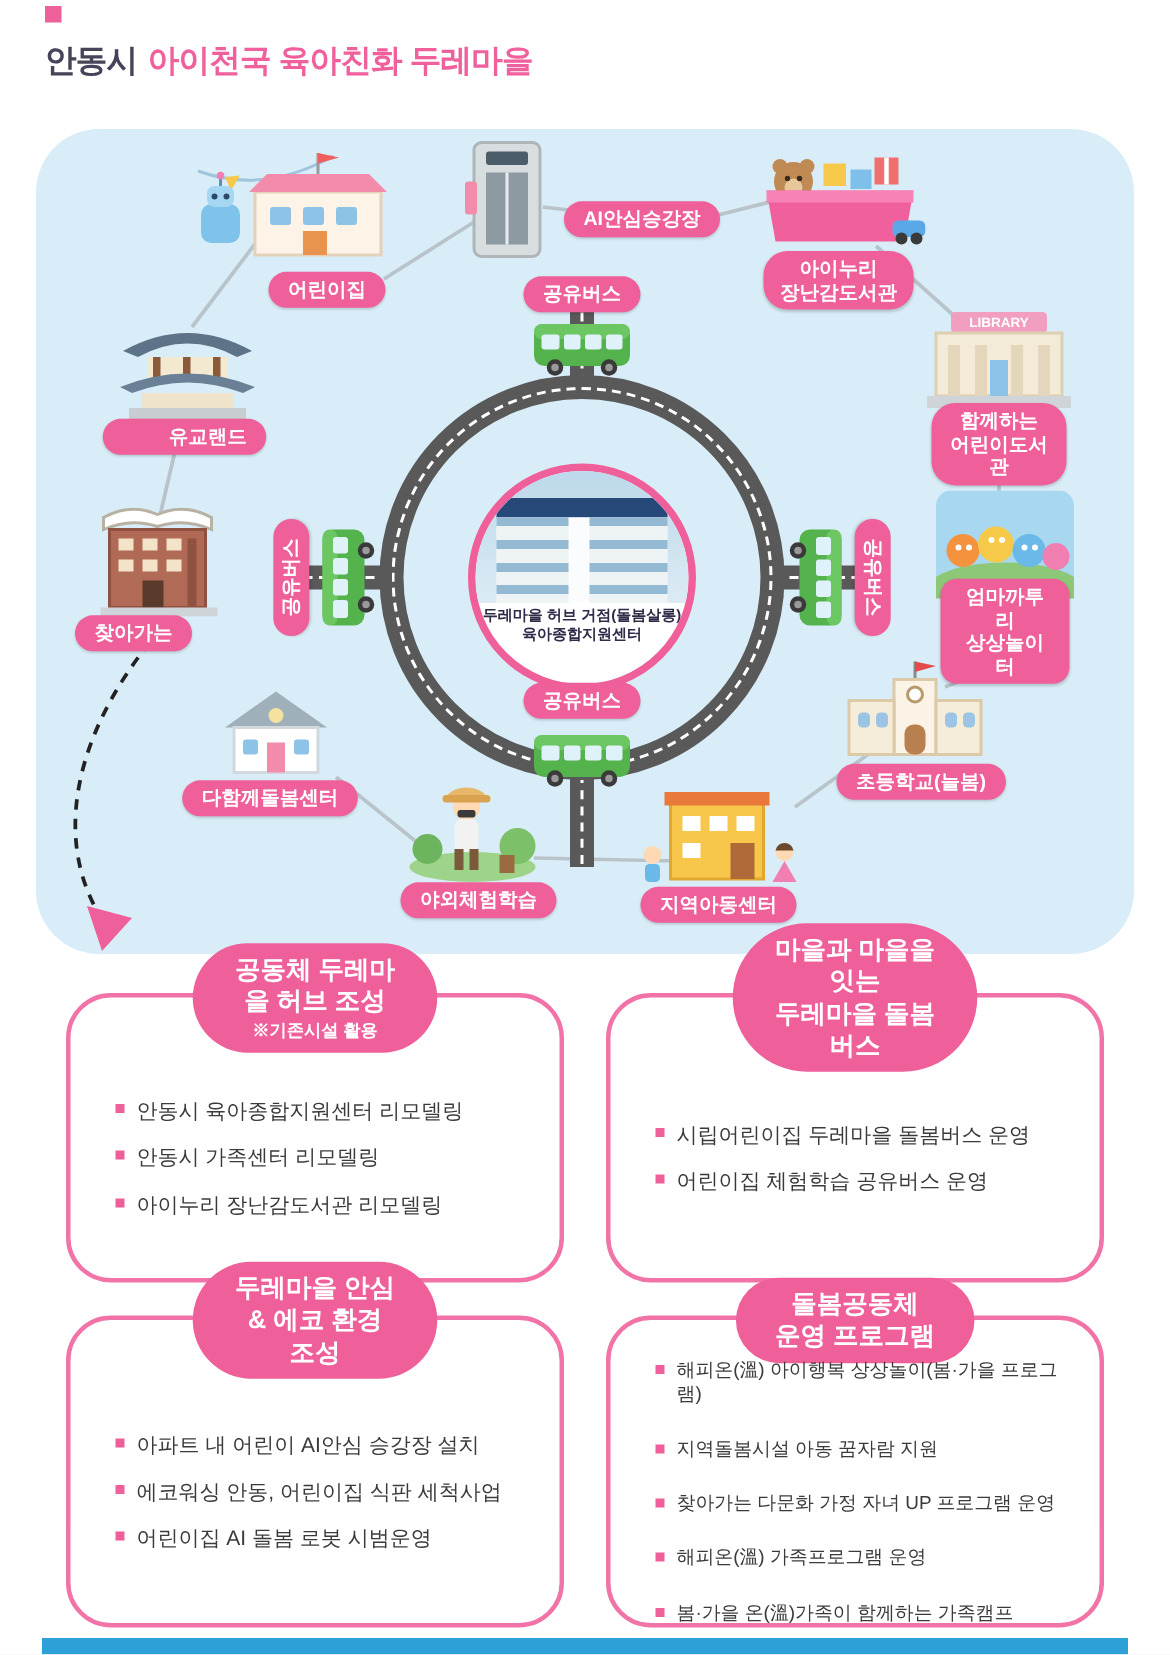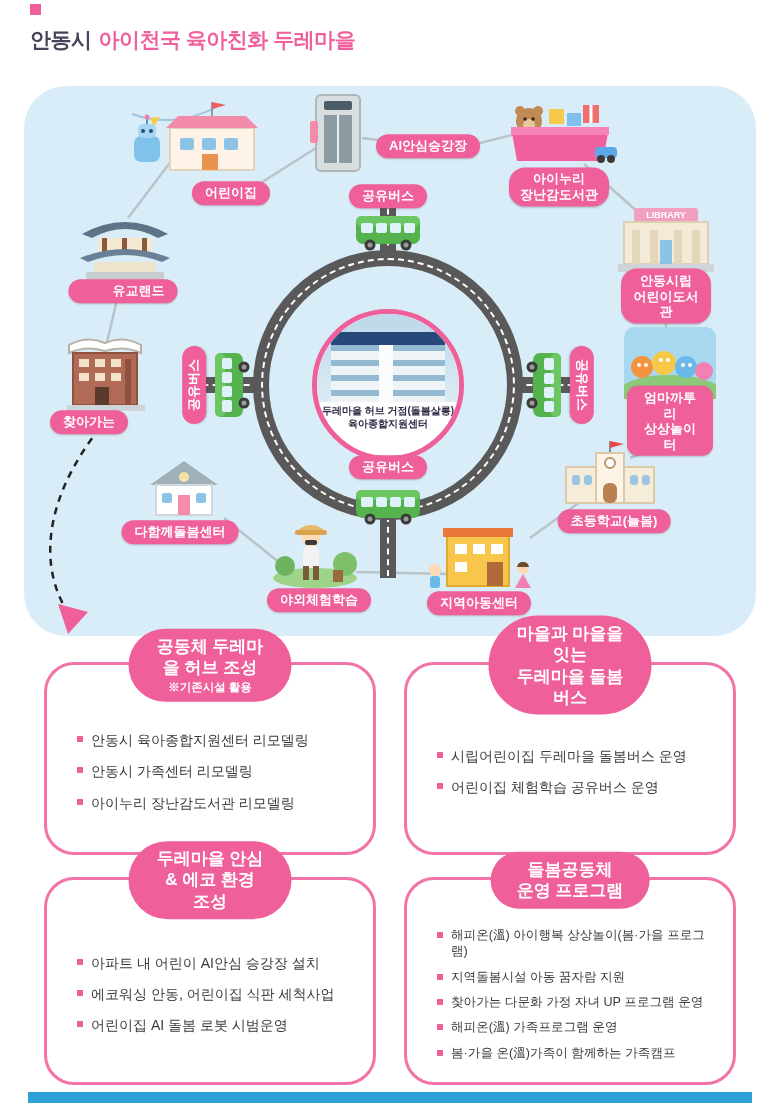--- a/index.html
+++ b/index.html
@@ -53,21 +53,21 @@
   .card4 { left:404px; top:877px; height:208px; }
   .card-pill { position:absolute; left:50%; top:0; transform:translate(-50%,-50%); background:#ef5f9a;
                color:#ffffff; text-align:center; border-radius:999px; padding:7px 26px; white-space:nowrap; }
   .card-pill .t { font-size:17px; font-weight:bold; line-height:1.25; white-space:pre-line; }
   .card-pill .s { font-size:11.5px; font-weight:bold; margin-top:1px; }
   .card-list { position:absolute; left:30px; right:12px; top:40px; bottom:14px;
                display:flex; flex-direction:column; justify-content:center; gap:13px; }
   .card-item { display:flex; align-items:flex-start; gap:8px; font-size:14px; color:#3a3a3a; line-height:1.3; }
   .bullet { width:6px; height:6px; background:#ef5f9a; margin-top:5px; flex:none; }
   .card4 .card-item { font-size:12.6px; }
-  .card4 .card-list { gap:9px; }
+  .card4 .card-list { gap:20px; }
 
   .footer-strip { position:absolute; left:28px; right:28px; bottom:0; height:11px; background:#2da0d8; }
   .pl { white-space:pre-line; }
 </style>
 </head>
 <body>
 
 <div class="page">
 
   <div class="corner-dot"></div>
@@ -331,25 +331,25 @@
           <rect x="24" y="28" width="54" height="14" fill="#f3e8d0"></rect>
           <rect x="28" y="28" width="5" height="14" fill="#8a5a3a"></rect>
           <rect x="48" y="28" width="5" height="14" fill="#8a5a3a"></rect>
           <rect x="68" y="28" width="5" height="14" fill="#8a5a3a"></rect>
           <path d="M6 48 Q 51 30 96 48 L 88 52 Q 51 38 14 52 Z" fill="#6a8096"></path>
           <rect x="20" y="52" width="62" height="10" fill="#efe3cc"></rect>
           <rect x="12" y="62" width="78" height="8" fill="#c8cdd2"></rect>
         </svg>
     </div>
 
-    <div class="pill" style="left:207px;top:107px;">어린이집</div>
+    <div class="pill" style="left:194px;top:107px;">어린이집</div>
     <div class="pill" style="left:404px;top:60px;">AI안심승강장</div>
     <div class="pill two" style="left:535px;top:101px;">아이누리
 장난감도서관</div>
-    <div class="pill two" style="left:642px;top:210px;">안동시립
+    <div class="pill two" style="left:642px;top:210px;">함께하는
 어린이도서관</div>
     <div class="pill two" style="left:646px;top:335px;border-radius:11px;">엄마까투리
 상상놀이터</div>
     <div class="pill" style="left:590px;top:435px;">초등학교(늘봄)</div>
     <div class="pill" style="left:455px;top:517px;">지역아동센터</div>
     <div class="pill" style="left:295px;top:514px;">야외체험학습</div>
     <div class="pill" style="left:156px;top:446px;">다함께돌봄센터</div>
     <div class="pill" style="left:65px;top:336px;">찾아가는</div>
     <div class="pill" style="left:99px;top:205px;padding-left:44px;">유교랜드</div>
   </div>

